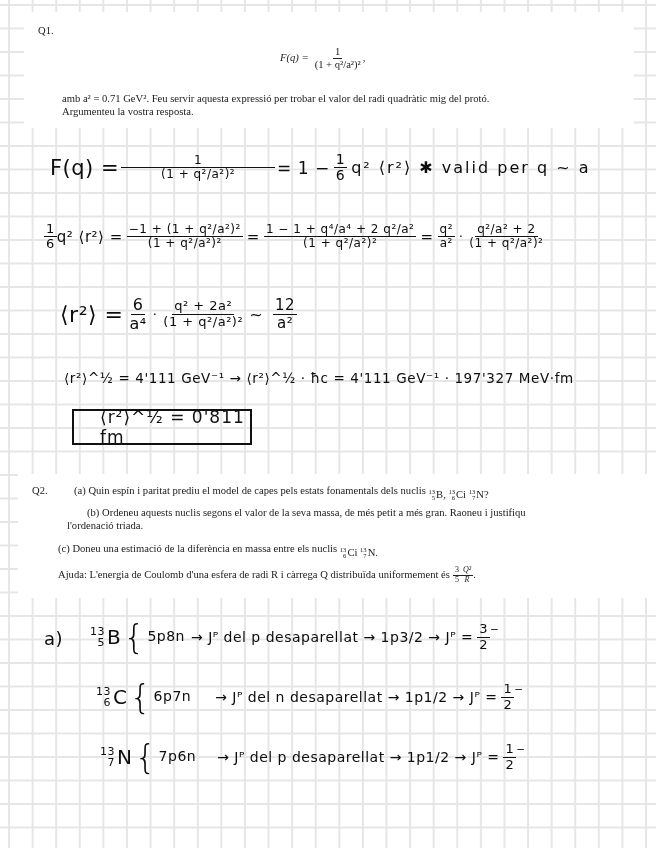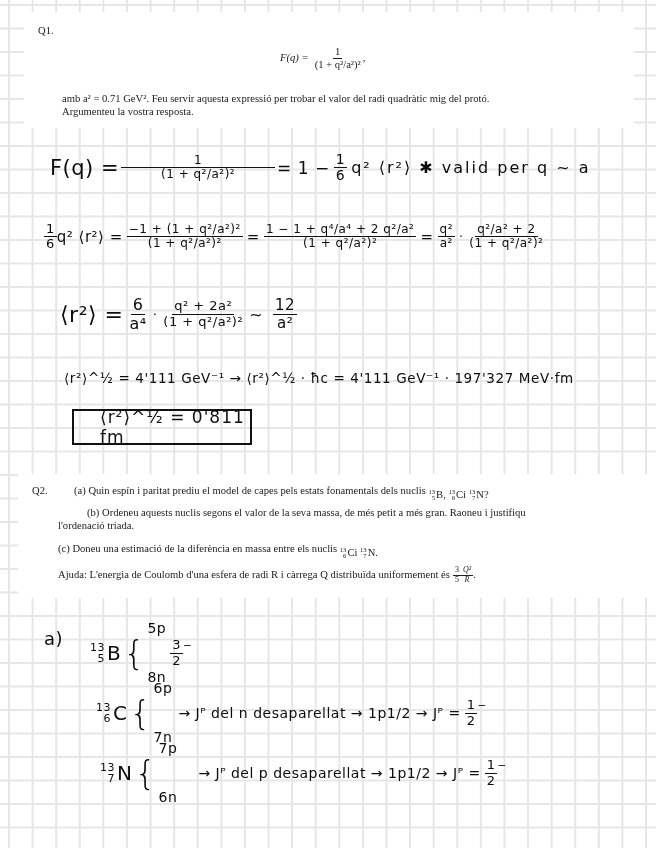--- a/index.html
+++ b/index.html
@@ -38,21 +38,21 @@
   .hw .frac .num { border-bottom: 1.6px solid #111; }
   .hw .frac { margin: 0 4px; }
   .big { font-size: 21px; }
   .answer-box {
     position: absolute; left: 72px; top: 409px; width: 180px; height: 36px;
     border: 2.5px solid #111; box-sizing: border-box;
     display: flex; align-items: center; padding-left: 26px;
     font-family: "DejaVu Sans", sans-serif; font-size: 17px; letter-spacing: 1px;
   }
   .brace { font-size: 34px; line-height: 1; font-weight: 200; margin: 0 2px; }
-  .stack { display: inline-flex; flex-direction: column; line-height: 1.25; font-size: 14px; vertical-align: middle; gap: 31px; }
+  .stack { display: inline-flex; line-height: 1.25; font-size: 14px; vertical-align: middle; }
   .hwnuc { display: inline-flex; align-items: center; font-size: 20px; }
   .hwnuc .ss { display: inline-flex; flex-direction: column; font-size: 11px; line-height: 1; margin-right: 2px; text-align: right; }
   .row { display: flex; align-items: center; }
 </style>
 </head>
 <body>
 
 <div id="q1-box" class="printed">
   <span class="qlabel" style="left:14px; top:12px;">Q1.</span>
   <div class="ptext" style="left:256px; top:34px; display:flex; align-items:center;">
@@ -155,21 +155,21 @@
     <span class="nuc">
         <span class="ss">
           <span>13</span>
           <span>7</span>
         </span>
         <span>N</span>
         <span> ?</span>
       </span>
   </div>
   <span class="ptext" style="left:40px; top:32px;margin-left:29px;">(b) Ordeneu aquests nuclis segons el valor de la seva massa, de més petit a més gran. Raoneu i justifiqu</span>
-  <span class="ptext" style="left:40px; top:45px;">l'ordenació triada.</span>
+  <span class="ptext" style="left:49px; top:45px;">l'ordenació triada.</span>
   <div class="ptext" style="left:40px; top:68px;">
     <span>(c) Doneu una estimació de la diferència en massa entre els nuclis</span>
     <span class="nuc">
         <span class="ss">
           <span>13</span>
           <span>6</span>
         </span>
         <span>C</span>
         <span> i</span>
       </span>
@@ -204,41 +204,42 @@
         <span>13</span>
         <span>5</span>
       </span>
       <span>B</span>
     </span>
   <span class="brace">{</span>
   <span class="stack">
       <span>5p</span>
       <span>8n</span>
     </span>
+  <span style="font-size:14px; margin-left:6px;">→ Jᴾ del p desaparellat  →  1p3/2  →  Jᴾ =</span>
   <span class="frac" style="font-size:13px;">
       <span class="num">3</span>
       <span class="den">2</span>
     </span>
   <sup style="margin-left:-4px; margin-top:-16px;">−</sup>
 </div>
 
 <div class="hw row" style="left:96px; top:680px;">
   <span class="hwnuc">
       <span class="ss">
         <span>13</span>
         <span>6</span>
       </span>
       <span>C</span>
     </span>
   <span class="brace">{</span>
   <span class="stack">
       <span>6p</span>
       <span>7n</span>
     </span>
-  <span style="font-size:14px; margin-left:6px;">→ Jᴾ del n  desaparellat →  1p1/2  →  Jᴾ =</span>
+  <span style="font-size:14px; margin-left:24px;">→ Jᴾ del n  desaparellat →  1p1/2  →  Jᴾ =</span>
   <span class="frac" style="font-size:13px;">
       <span class="num">1</span>
       <span class="den">2</span>
     </span>
   <sup style="margin-left:-4px; margin-top:-16px;">−</sup>
 </div>
 
 <div class="hw row" style="left:100px; top:740px;">
   <span class="hwnuc">
       <span class="ss">

